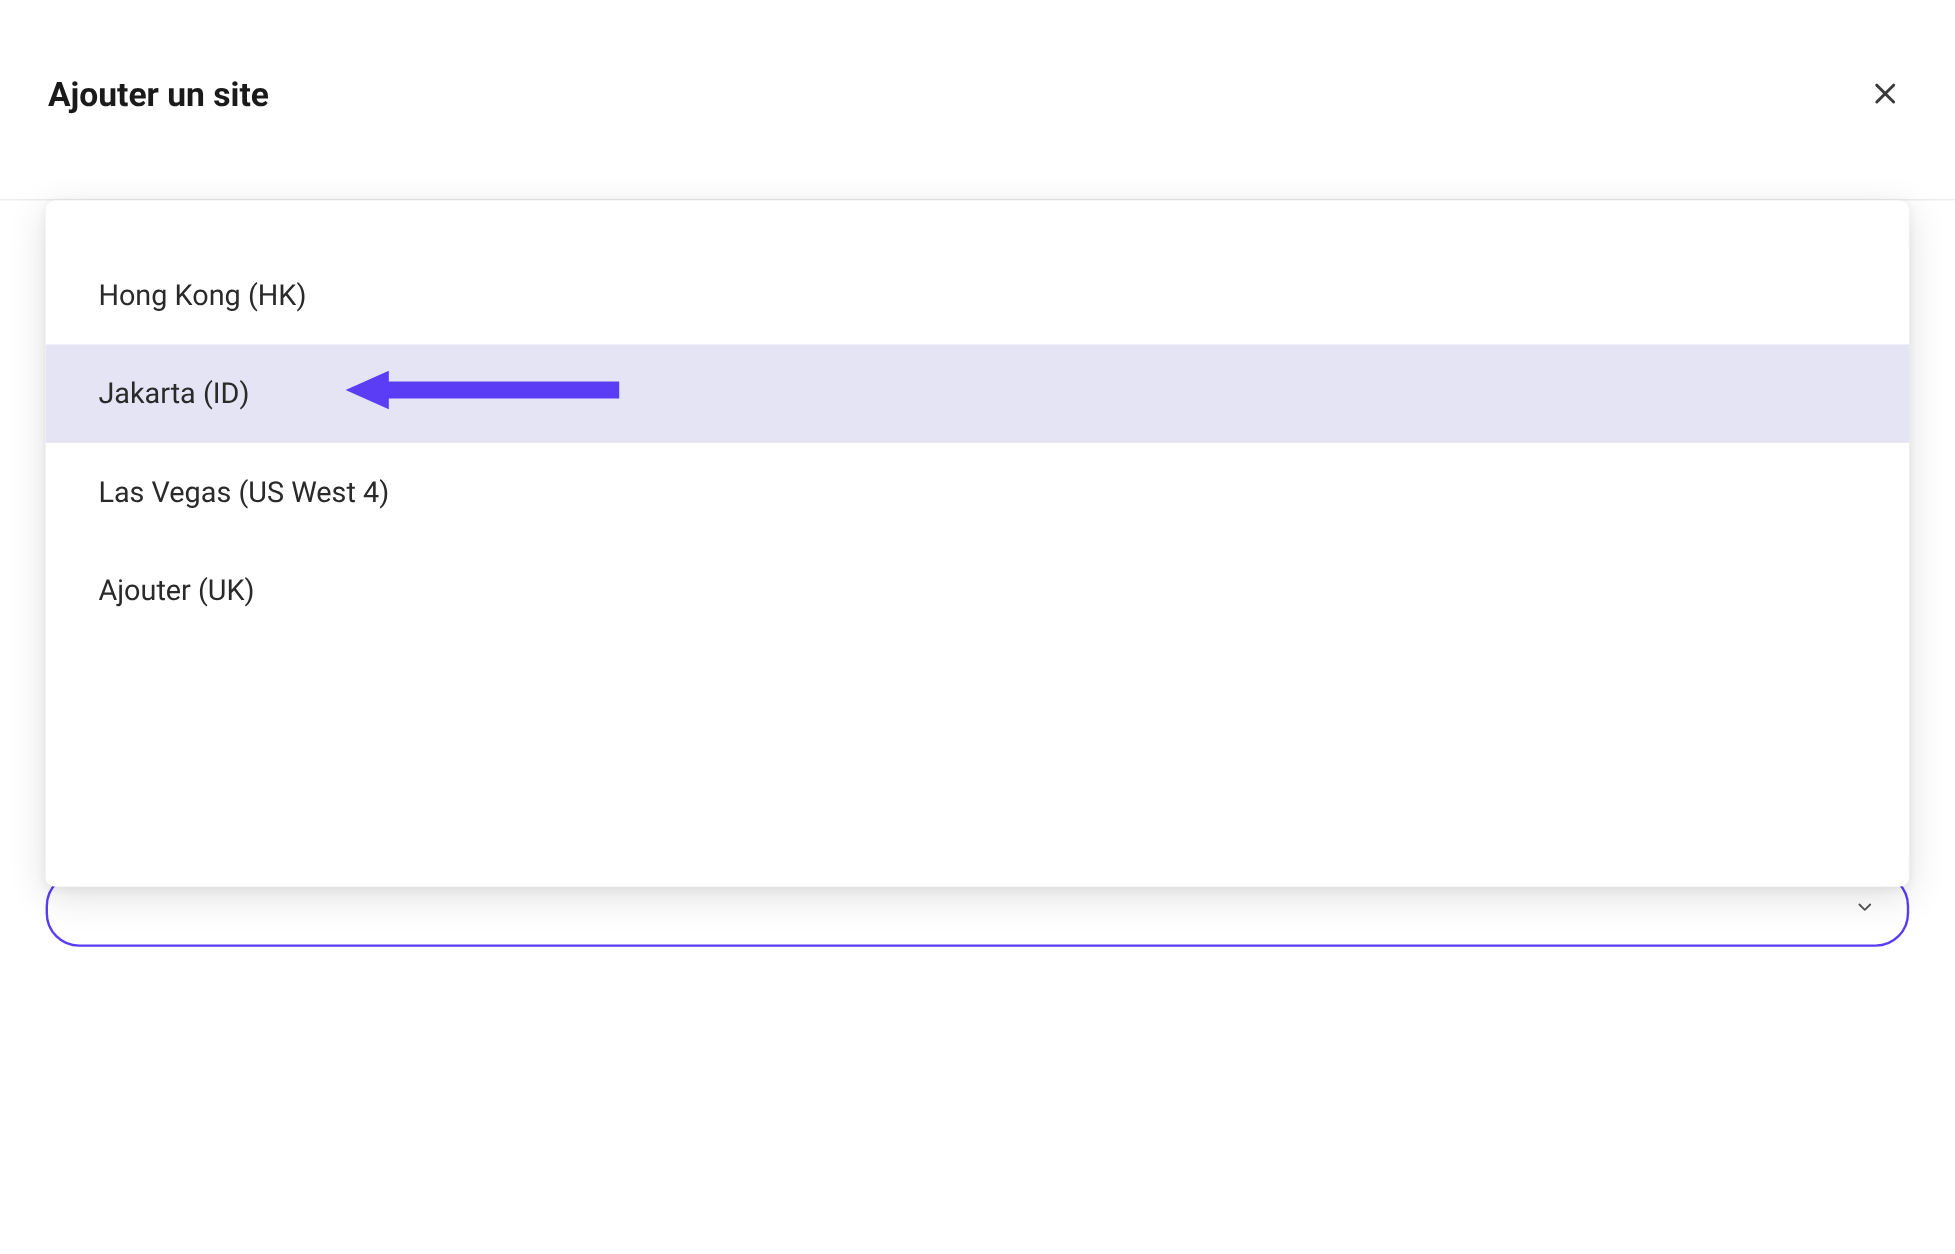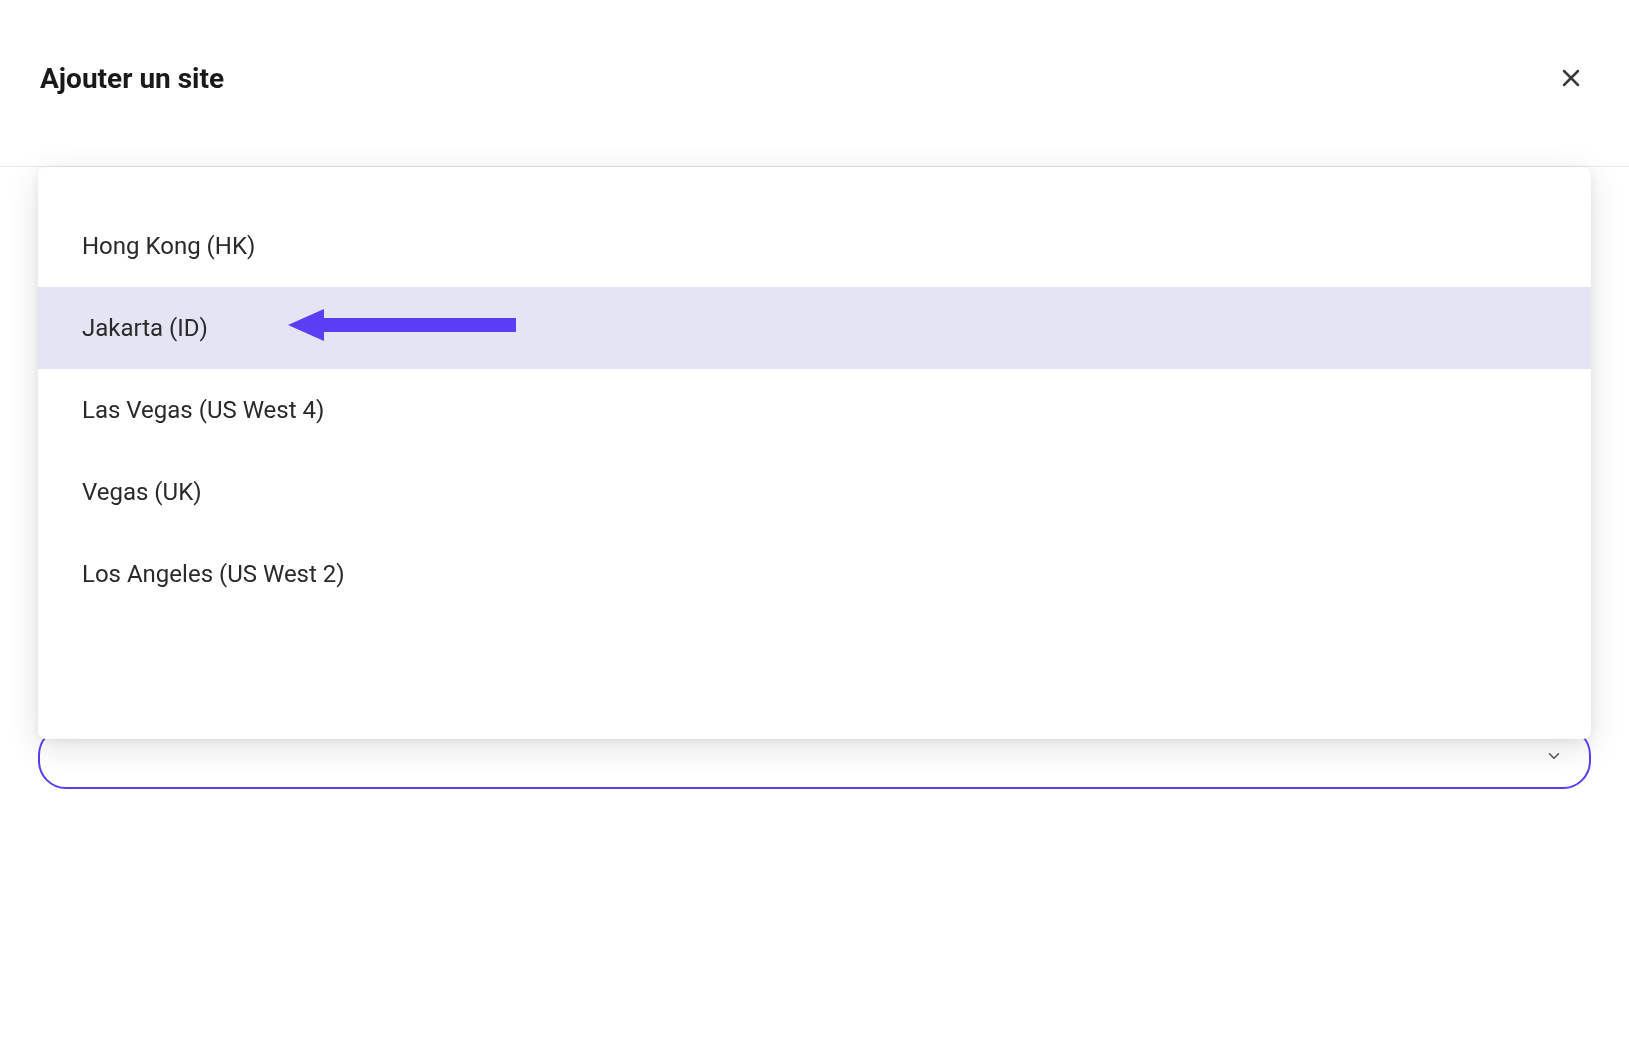--- a/index.html
+++ b/index.html
@@ -133,23 +133,20 @@
         <svg width="230" height="36" viewBox="0 0 230 36">
           <line x1="32" y1="18" x2="228" y2="18" stroke="#5a3df5" stroke-width="14"></line>
           <polygon points="0,18 36,2 36,34" fill="#5a3df5"></polygon>
         </svg>
       </span>
     </div>
     <div class="option">
       <span>Las Vegas (US West 4)</span>
     </div>
     <div class="option">
-      <span>Vegas (UK)</span>
-    </div>
-    <div class="option">
-      <span>Los Angeles (US West 2)</span>
+      <span>Ajouter (UK)</span>
     </div>
     <div class="option-peek">
       
     </div>
   </div>
 
 </div>
 
 </body></html>

